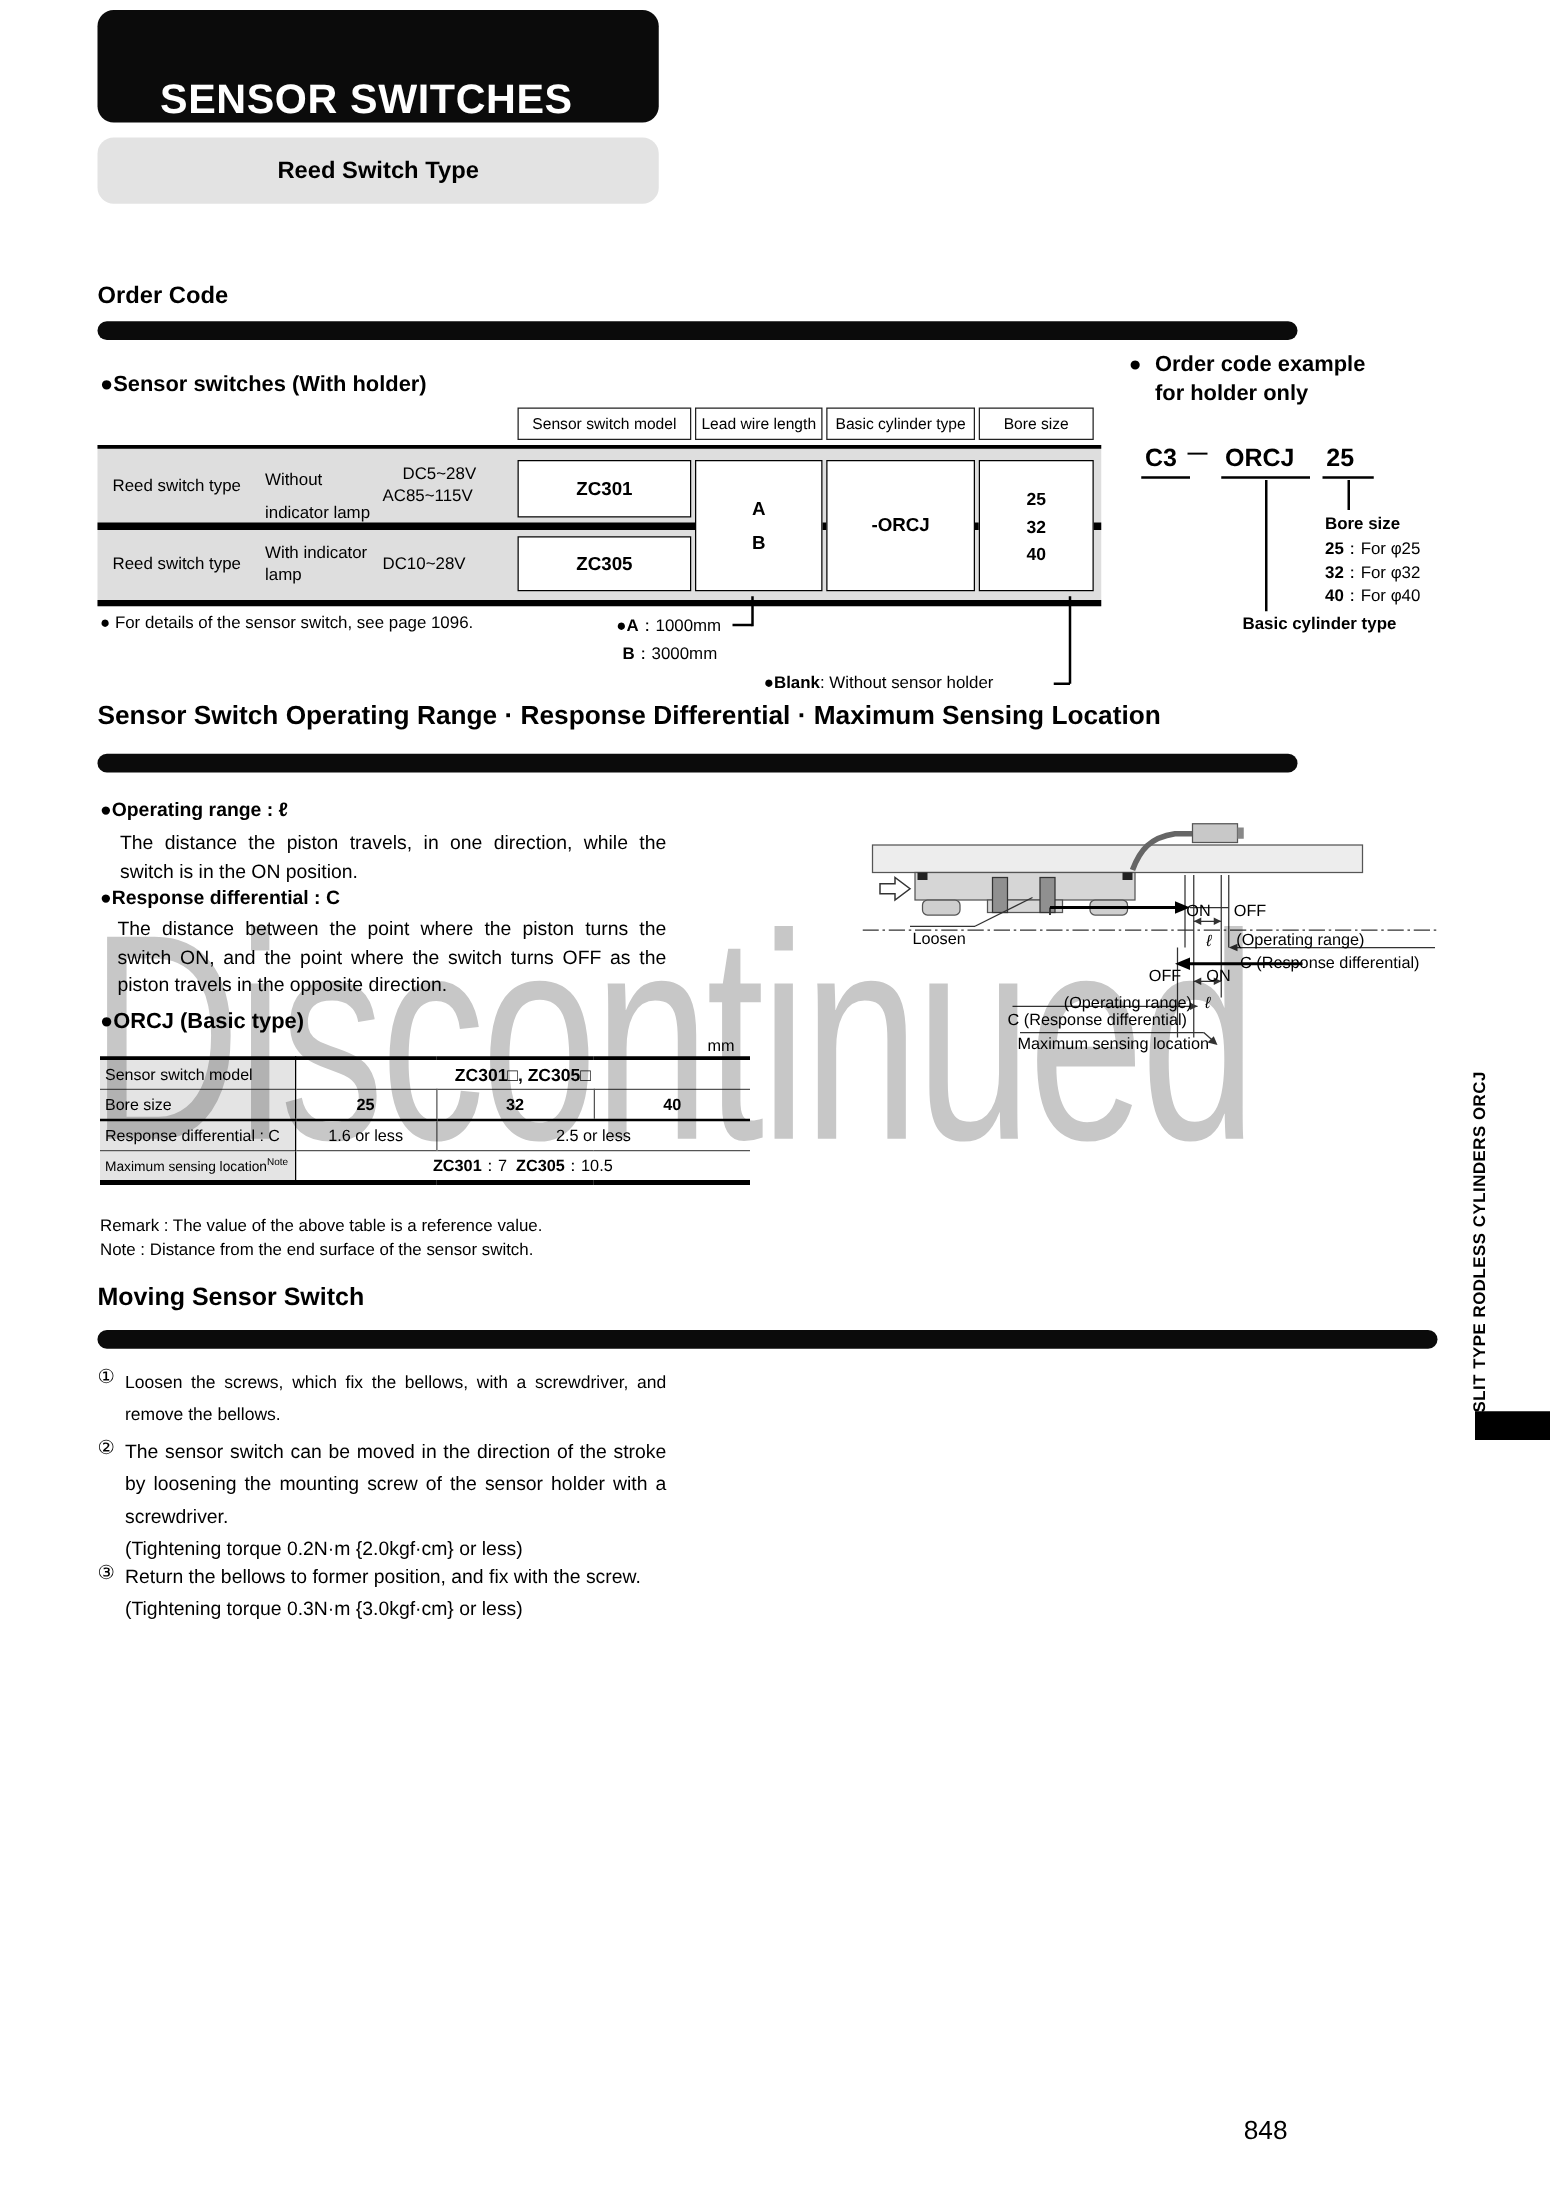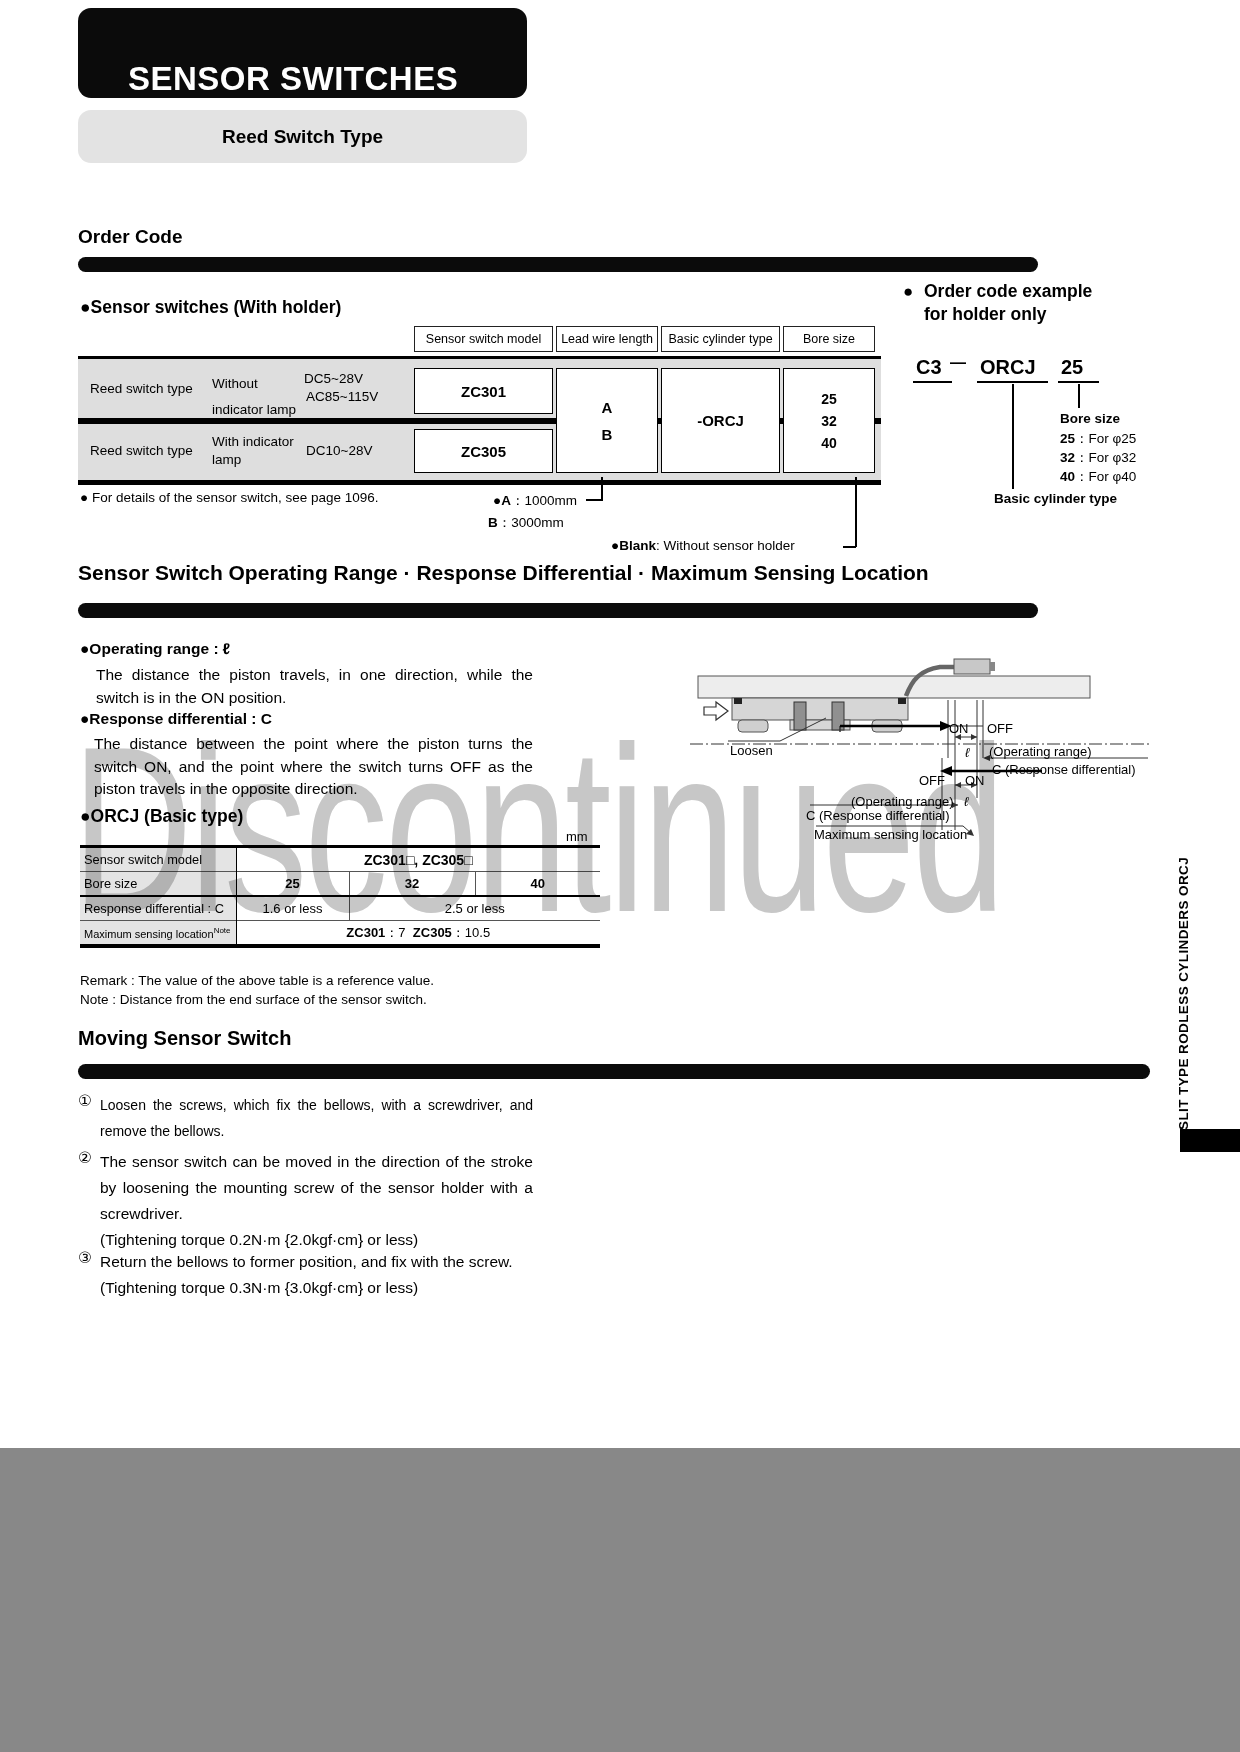--- a/index.html
+++ b/index.html
@@ -1,16 +1,16 @@
 <!DOCTYPE html>
 <html><head>
 <meta charset="utf-8">
 <style>
   html,body{margin:0;padding:0;background:#888;}
-  .page{position:relative;width:1240px;height:1448px;background:#ffffff;
+  .page{position:relative;width:1240px;height:1752px;background:#ffffff;
         font-family:"Liberation Sans","DejaVu Sans",sans-serif;color:#000;overflow:hidden;}
   .abs{position:absolute;}
   .bold{font-weight:bold;}
   .bar{background:#0b0b0b;border-radius:8px;height:15px;}
   .hdrbox{border:1.2px solid #222;background:#fff;font-size:12.5px;display:flex;
           align-items:center;justify-content:center;white-space:nowrap;}
   .cellbox{border:1.6px solid #000;background:#fff;display:flex;align-items:center;
            justify-content:center;font-weight:bold;font-size:15px;z-index:3;}
   .vline{background:#000;width:1.5px;}
   .hline{background:#000;height:1.5px;}
@@ -52,21 +52,21 @@
   <div class="abs hdrbox" style="left:556px;top:326px;width:100px;height:24px;">Lead wire length</div>
   <div class="abs hdrbox" style="left:661px;top:326px;width:117px;height:24px;">Basic cylinder type</div>
   <div class="abs hdrbox" style="left:783px;top:326px;width:90px;height:24px;">Bore size</div>
 
   <div class="abs" style="left:78px;top:356px;width:803px;height:121px;background:#dedede;
               border-top:3.5px solid #000;border-bottom:5px solid #000;">
     <div class="abs" style="left:0;top:59px;width:803px;height:6px;background:#000;"></div>
 
     <div class="abs smalltxt" style="left:12px;top:22px;">Reed switch type</div>
     <div class="abs smalltxt" style="left:134px;top:12px;width:98px;line-height:26px;">Without indicator lamp</div>
-    <div class="abs smalltxt" style="left:226px;top:12px;">DC5~28V</div>
+    <div class="abs smalltxt" style="left:244px;top:12px;">DC5~28V</div>
     <div class="abs smalltxt" style="left:228px;top:30px;">AC85~115V</div>
 
     <div class="abs smalltxt" style="left:12px;top:84px;">Reed switch type</div>
     <div class="abs smalltxt" style="left:134px;top:74px;width:98px;line-height:18px;">With indicator lamp</div>
     <div class="abs smalltxt" style="left:228px;top:84px;">DC10~28V</div>
 
     <div class="abs cellbox" style="left:336px;top:9px;width:137px;height:44px;">ZC301</div>
     <div class="abs cellbox" style="left:336px;top:70px;width:137px;height:42px;">ZC305</div>
 
     <div class="abs cellbox" style="left:478px;top:9px;width:100px;height:103px;flex-direction:column;line-height:27px;">
@@ -81,21 +81,21 @@
       <span>32</span>
       <span>40</span>
     </div>
   </div>
 
   <div class="abs smalltxt" style="left:80px;top:490px;">● For details of the sensor switch, see page 1096.</div>
 
   <div class="abs smalltxt" style="left:493px;top:492px;">
     <span class="bold">●A</span><span>：1000mm</span>
   </div>
-  <div class="abs smalltxt" style="left:488px;top:514px;text-align:center;">
+  <div class="abs smalltxt" style="left:498px;top:514px;text-align:center;">
     <span class="bold">B</span><span>：3000mm</span>
   </div>
   <div class="abs smalltxt" style="left:611px;top:538px;">
     <span class="bold">●Blank</span><span>: Without sensor holder</span>
   </div>
 
   <div class="abs vline" style="left:601px;top:477px;height:24px;"></div>
   <div class="abs hline" style="left:586px;top:499px;width:16px;"></div>
   <div class="abs vline" style="left:855px;top:477px;height:70px;"></div>
   <div class="abs hline" style="left:843px;top:546px;width:13px;"></div>

